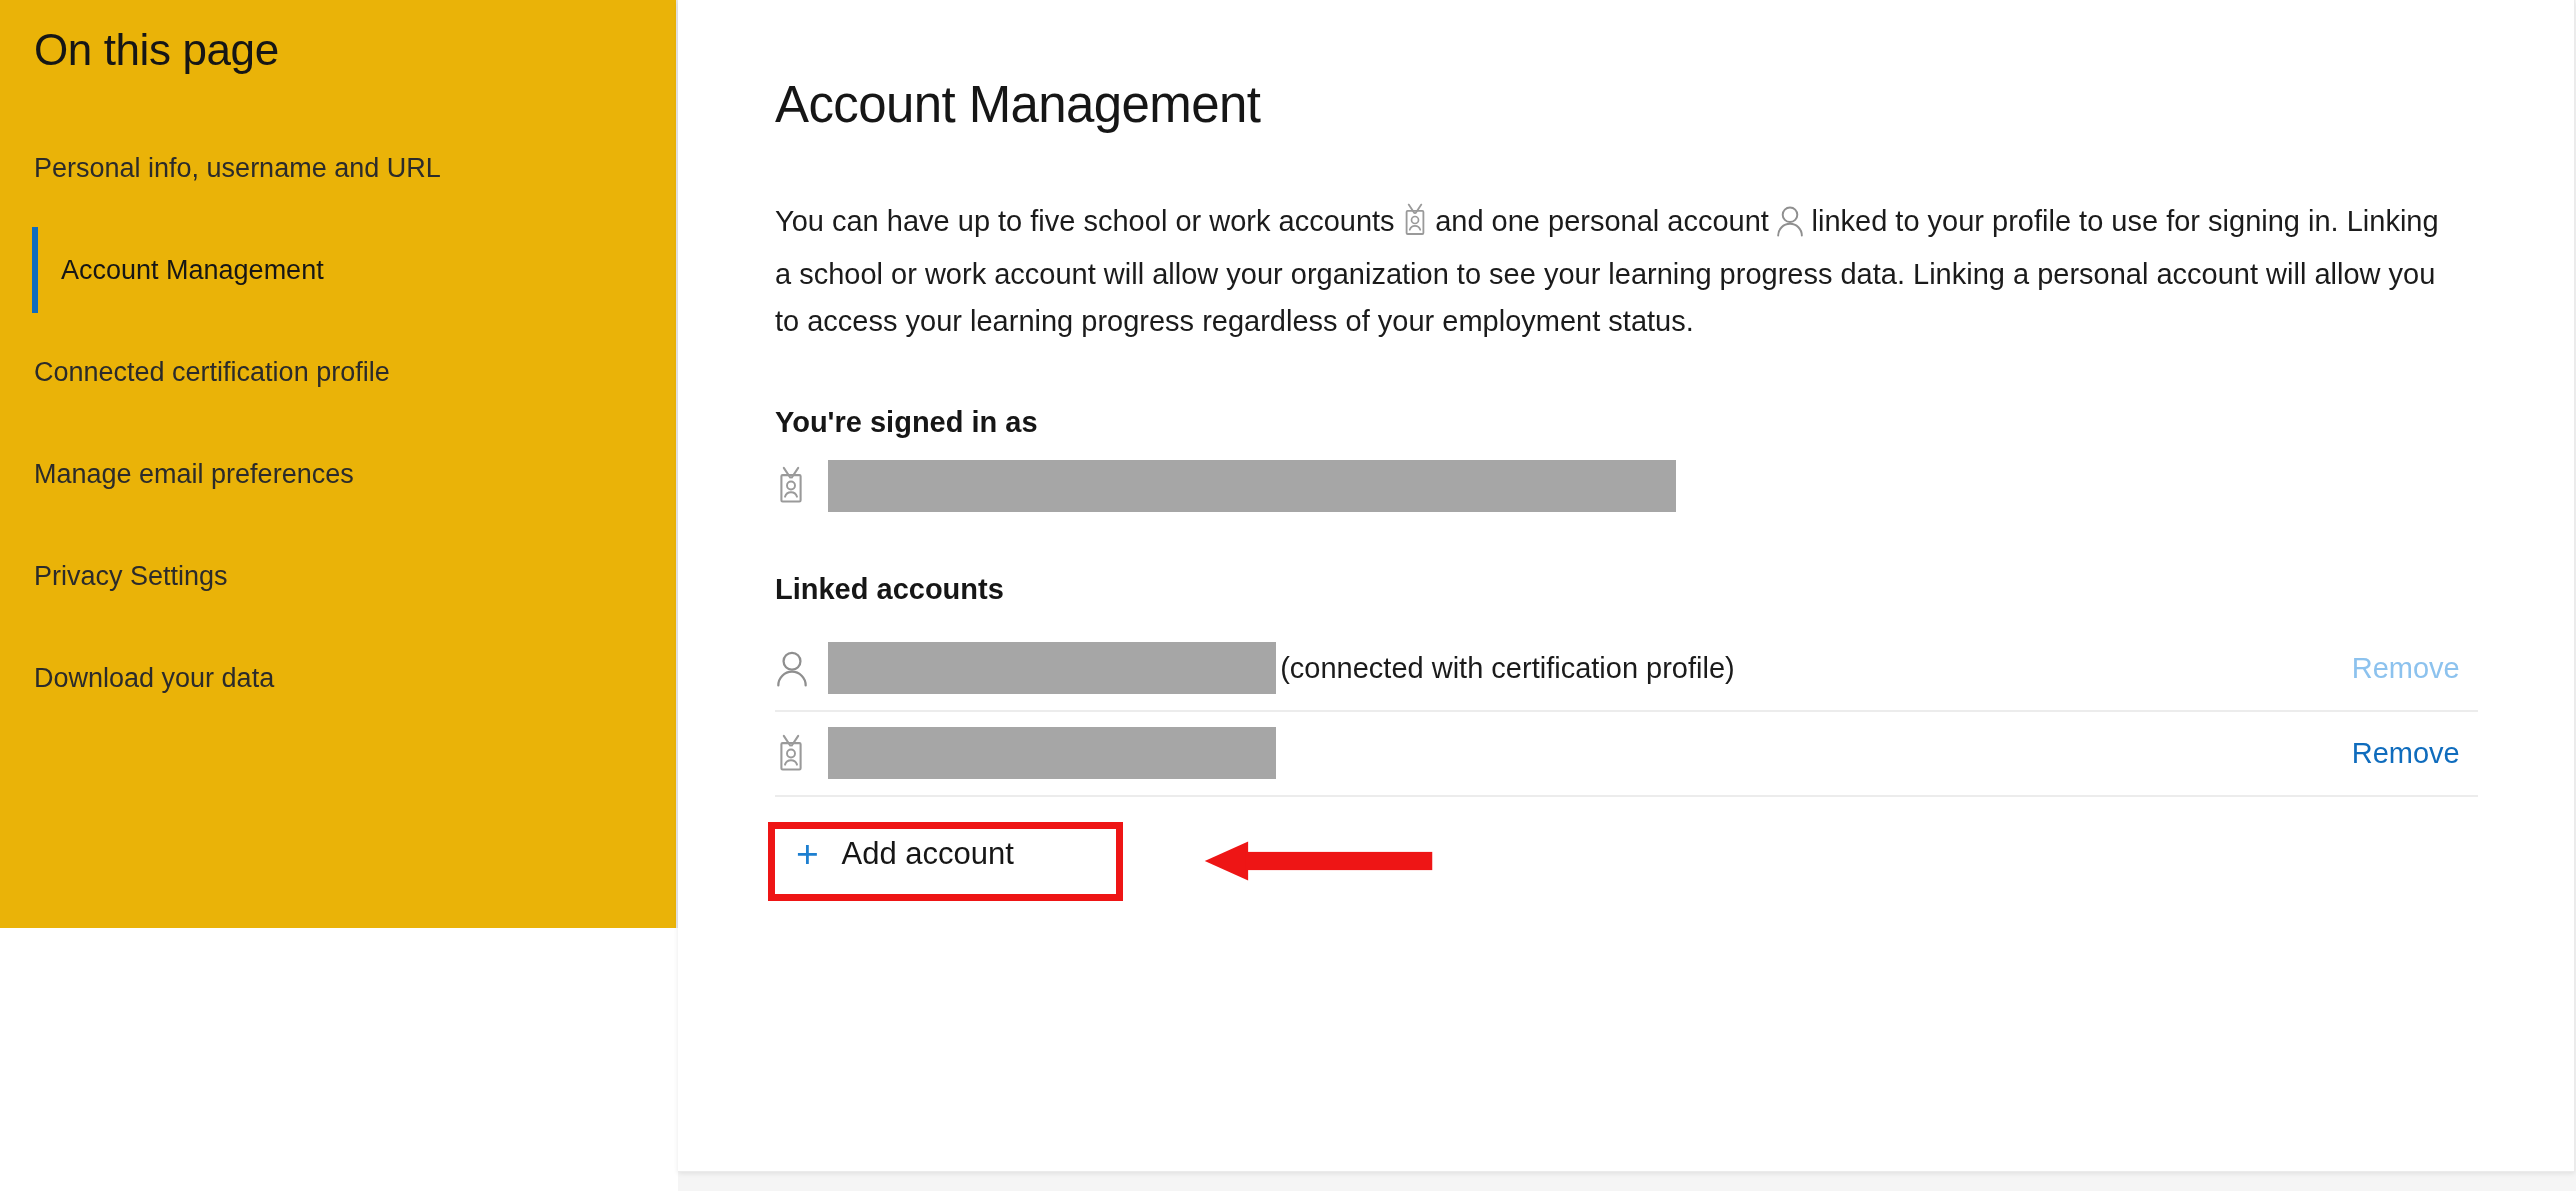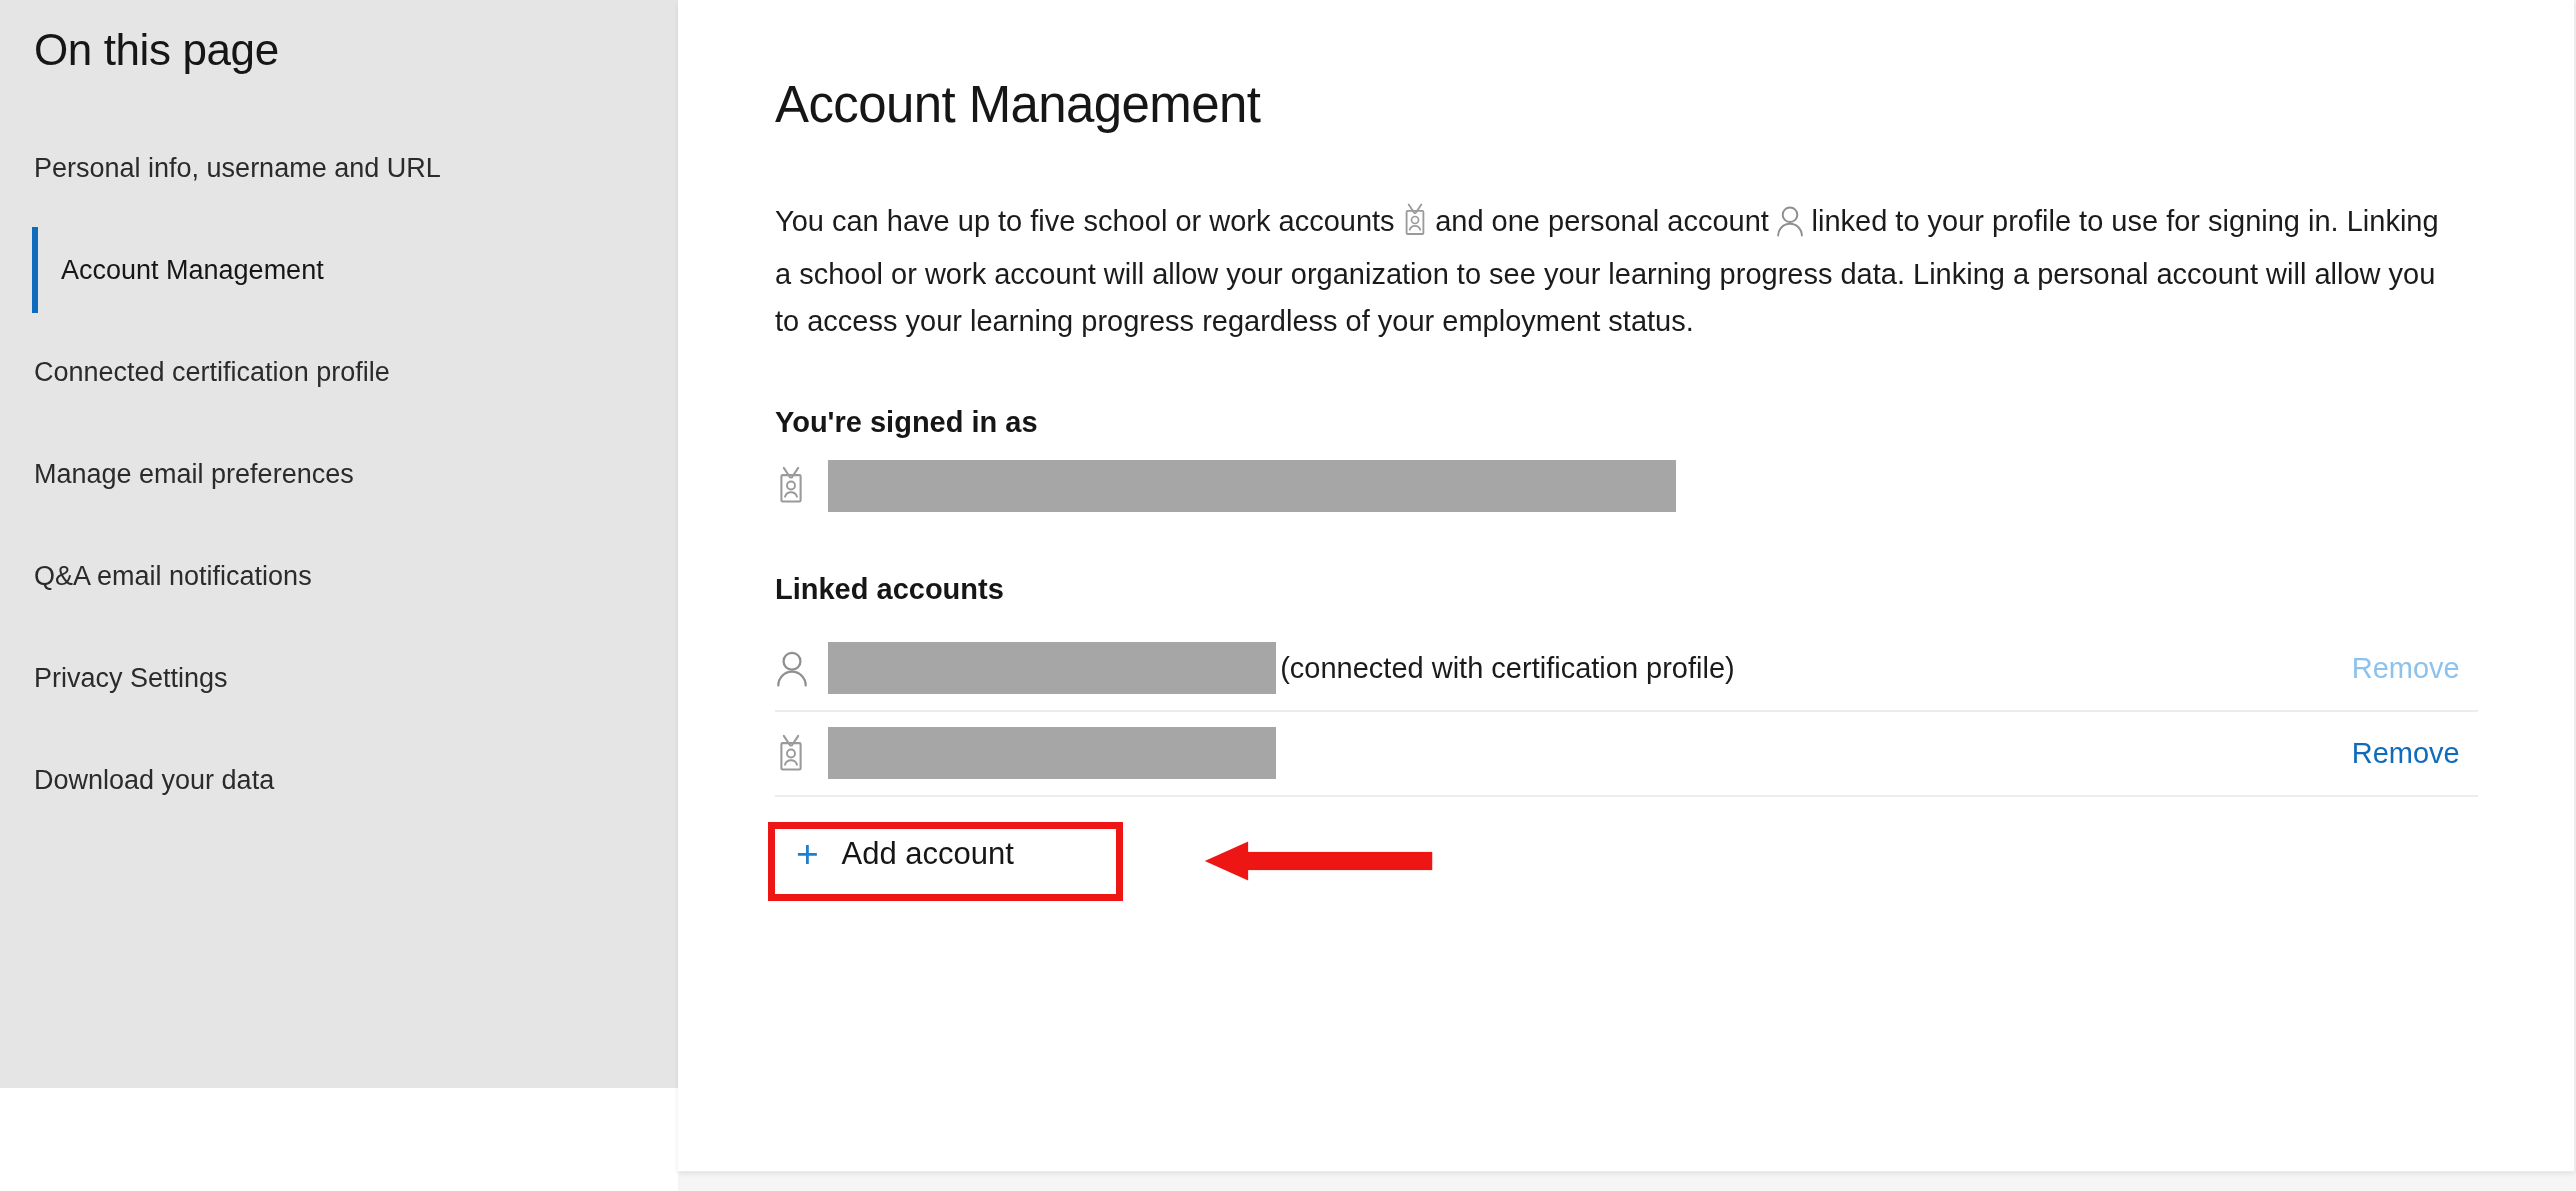--- a/index.html
+++ b/index.html
@@ -23,24 +23,24 @@
     height: 1192px;
     display: flex;
     align-items: flex-start;
     background: #ffffff;
   }
 
   
   .toc {
     width: 678px;
     min-width: 678px;
-    height: 1088px;
+    height: 928px;
     box-sizing: border-box;
     padding: 18.3px 0 0 0;
-    background: #e5e5e5;
+    background: #eab308;
     border-right: 2.1px solid #e6e6e6;
     position: relative;
   }
   .toc-title {
     font-size: 44px;
     font-weight: 400;
     line-height: 1.15;
     color: #161616;
     margin: 7px 0 0 34px;
     letter-spacing: -0.4px;
@@ -252,23 +252,20 @@
       </li>
       <li class="toc-item active">
         <span class="toc-indicator"></span>
         <span class="toc-label">Account Management</span>
       </li>
       <li class="toc-item">
         <span class="toc-label">Connected certification profile</span>
       </li>
       <li class="toc-item">
         <span class="toc-label">Manage email preferences</span>
-      </li>
-      <li class="toc-item">
-        <span class="toc-label">Q&amp;A email notifications</span>
       </li>
       <li class="toc-item">
         <span class="toc-label">Privacy Settings</span>
       </li>
       <li class="toc-item">
         <span class="toc-label">Download your data</span>
       </li>
     </ul>
   </nav>
 

